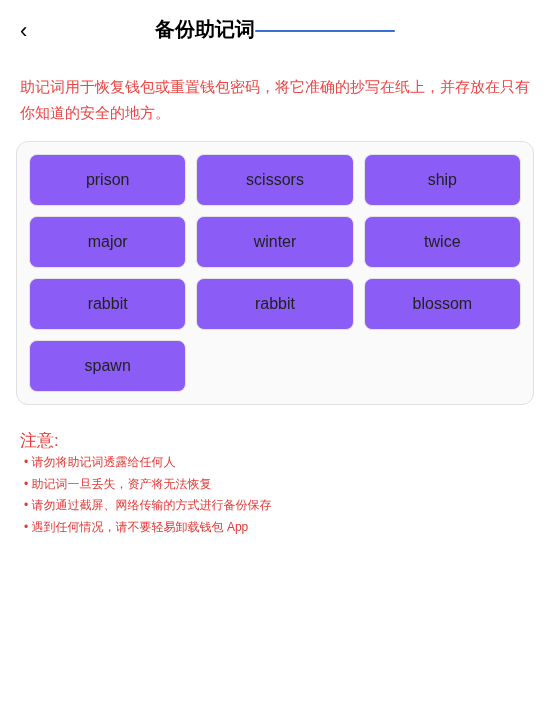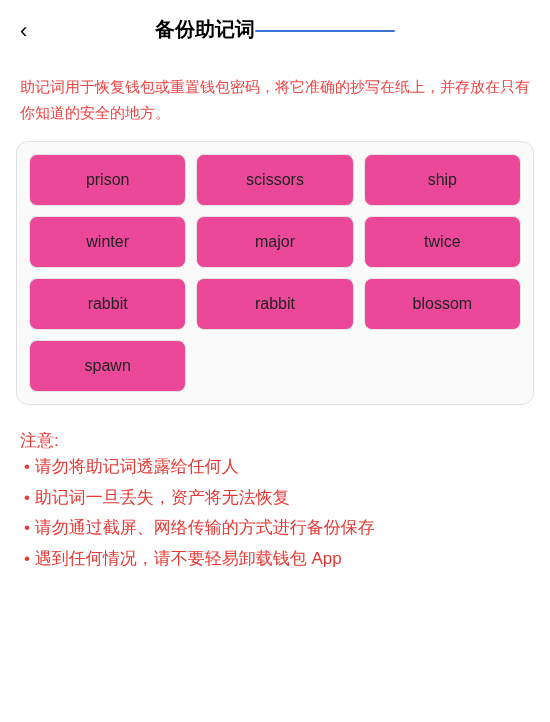--- a/index.html
+++ b/index.html
@@ -70,21 +70,21 @@
       background: #fafafa;
     }
 
     .mnemonic-grid {
       display: grid;
       grid-template-columns: repeat(3, 1fr);
       gap: 10px;
     }
 
     .mnemonic-cell {
-      background: #ec4899;
+      background: #8b5cf6;
       border: 1px solid #e4e4e4;
       border-radius: 8px;
       padding: 16px 8px;
       text-align: center;
       font-size: 16px;
       color: #222;
       font-weight: 400;
     }
 
     .notice-section {
@@ -92,21 +92,21 @@
     }
 
     .notice-title {
       font-size: 17px;
       font-weight: 400;
       color: #e53935;
       margin-bottom: 0;
     }
 
     .notice-item {
-      font-size: 17px;
+      font-size: 12px;
       color: #e53935;
       line-height: 1.8;
       padding-left: 4px;
     }
 
     .notice-item::before {
       content: '• ';
     }
   </style>
 </head>
@@ -120,22 +120,22 @@
   </div>
 </div>
 
 <div class="description">助记词用于恢复钱包或重置钱包密码，将它准确的抄写在纸上，并存放在只有你知道的安全的地方。</div>
 
 <div class="mnemonic-grid-wrapper">
   <div class="mnemonic-grid" id="mnemonic-grid">
   <div class="mnemonic-cell">prison</div>
       <div class="mnemonic-cell">scissors</div>
       <div class="mnemonic-cell">ship</div>
+      <div class="mnemonic-cell">major</div>
       <div class="mnemonic-cell">winter</div>
-      <div class="mnemonic-cell">major</div>
       <div class="mnemonic-cell">twice</div>
       <div class="mnemonic-cell">rabbit</div>
       <div class="mnemonic-cell">rabbit</div>
       <div class="mnemonic-cell">blossom</div>
       <div class="mnemonic-cell">spawn</div>
     </div>
 </div>
 
 <div class="notice-section">
   <div class="notice-title">注意:</div>

